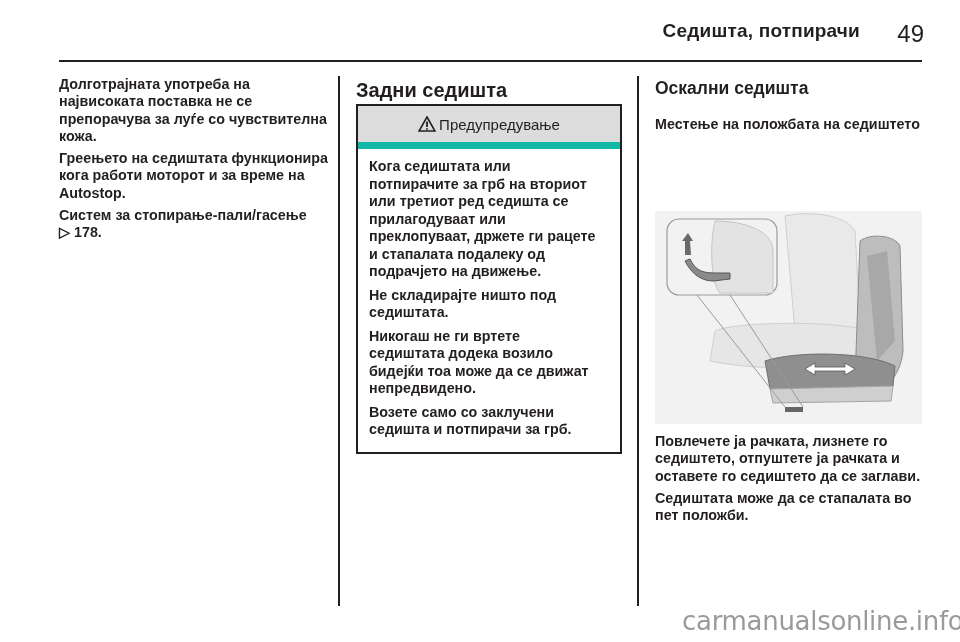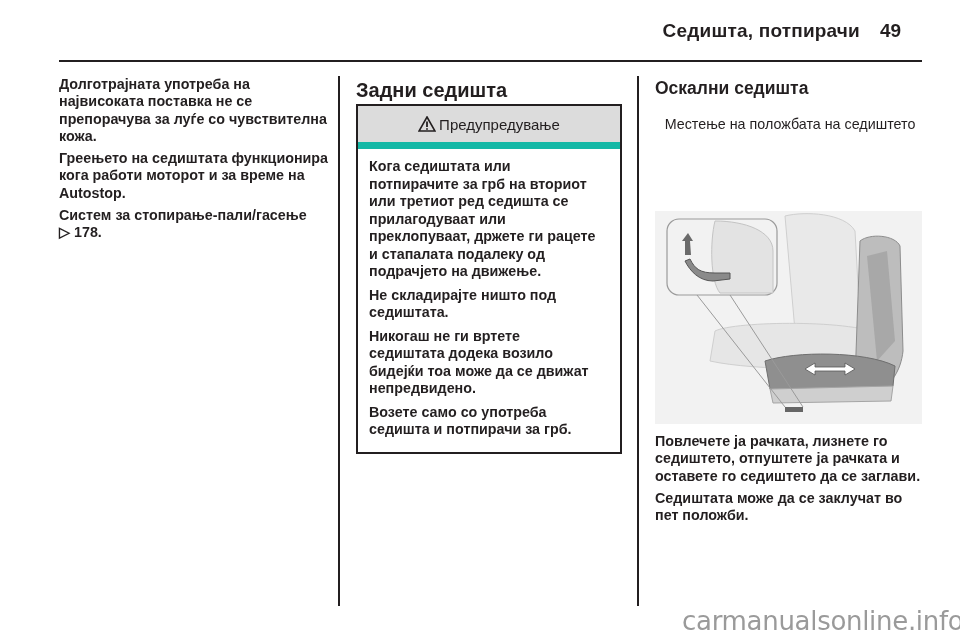--- a/index.html
+++ b/index.html
@@ -7,37 +7,37 @@
     width: 960px; height: 642px; position: relative; overflow: hidden;
     background: #ffffff; color: #231f20;
     font-family: "Liberation Sans", sans-serif;
   }
   .header-title {
     position: absolute; top: 20px; left: 640px; width: 220px;
     font-size: 19px; font-weight: bold; text-align: right; letter-spacing: 0.2px;
   }
   .page-number {
     position: absolute; top: 20px; left: 880px; width: 44px;
-    font-size: 19px; font-weight: bold; text-align: left;
+    font-size: 24px; font-weight: normal; text-align: right;
   }
   .header-rule {
     position: absolute; top: 60px; left: 59px; width: 863px; height: 2px; background: #231f20;
   }
   .col-divider { position: absolute; width: 2px; background: #231f20; }
   .col { position: absolute; top: 76px; }
   .col p {
     margin: 0 0 5px 0; font-size: 14.3px; font-weight: bold; line-height: 17.3px;
   }
   .col-left { left: 59px; width: 272px; }
   .col-mid { left: 356px; width: 266px; }
   .col-right { left: 655px; width: 270px; }
   h1.section-title { margin: 0; font-size: 20px; font-weight: bold; line-height: 28px; }
   h2.sub-title { margin: 8px 0 8px 0; font-size: 21px; font-weight: bold; line-height: 26px; white-space: nowrap; }
   h2.right-title { margin: 0 0 16px 0; font-size: 17.5px; font-weight: bold; line-height: 24px; }
-  h3.right-sub { margin: 0; font-size: 14.3px; font-weight: normal; line-height: 17.3px; text-align: center; }
+  h3.right-sub { margin: 0; font-size: 14.3px; font-weight: bold; line-height: 17.3px; }
   .warning-box {
     border: 2px solid #231f20; width: 262px; box-sizing: content-box;
   }
   .warning-header {
     background: #dcdcdc; border-bottom: 7px solid #14b8a6;
     height: 36px; display: flex; align-items: center; justify-content: center;
     font-size: 15px; font-weight: normal;
   }
   .warning-icon { width: 18px; height: 16px; margin-right: 3px; display: inline-block; }
   .warning-body { padding: 9px 21px 7px 11px; }
@@ -84,21 +84,21 @@
         <polygon points="9,1 17,15 1,15" fill="none" stroke="#231f20" stroke-width="1.6"></polygon>
         <line x1="9" y1="5.5" x2="9" y2="11" stroke="#231f20" stroke-width="1.8"></line>
         <circle cx="9" cy="13" r="0.9" fill="#231f20"></circle>
       </svg>
       <span>Предупредување</span>
     </div>
     <div class="warning-body">
       <p style="font-weight:bold">Кога седиштата или потпирачите за грб на вториот или третиот ред седишта се прилагодуваат или преклопуваат, држете ги рацете и стапалата подалеку од подрачјето на движење.</p>
       <p style="font-weight:bold">Не складирајте ништо под седиштата.</p>
       <p style="font-weight:bold">Никогаш не ги вртете седиштата додека возило бидејќи тоа може да се движат непредвидено.</p>
-      <p style="font-weight:bold">Возете само со употреба седишта и потпирачи за грб.</p>
+      <p style="font-weight:bold">Возете само со заклучени седишта и потпирачи за грб.</p>
     </div>
   </div>
 </div>
 
 <div class="col col-right">
   <h2 class="right-title">Оскални седишта</h2>
   <h3 class="right-sub">Местење на положбата на седиштето</h3>
 </div>
 
 <div class="figure">
@@ -122,16 +122,16 @@
     <path d="M35,48 C40,58 45,62 60,62 L75,62 L75,68 L58,70 C44,70 35,60 30,50 Z" fill="#8a8a8a" stroke="#555"></path>
     <path d="M33,22 L38,30 L35,30 L36,44 L30,44 L30,30 L27,30 Z" fill="#6a6a6a"></path>
 
     <line x1="42" y1="84" x2="130" y2="196" stroke="#9a9a9a" stroke-width="1"></line>
     <line x1="75" y1="84" x2="148" y2="196" stroke="#9a9a9a" stroke-width="1"></line>
   </svg>
 </div>
 
 <div class="right-body">
   <p>Повлечете ја рачката, лизнете го седиштето, отпуштете ја рачката и оставете го седиштето да се заглави.</p>
-  <p>Седиштата може да се заклучат во пет положби.</p>
+  <p>Седиштата може да се стапалата во пет положби.</p>
 </div>
 
 <div class="watermark">carmanualsonline.info</div>
 
 </body></html>

